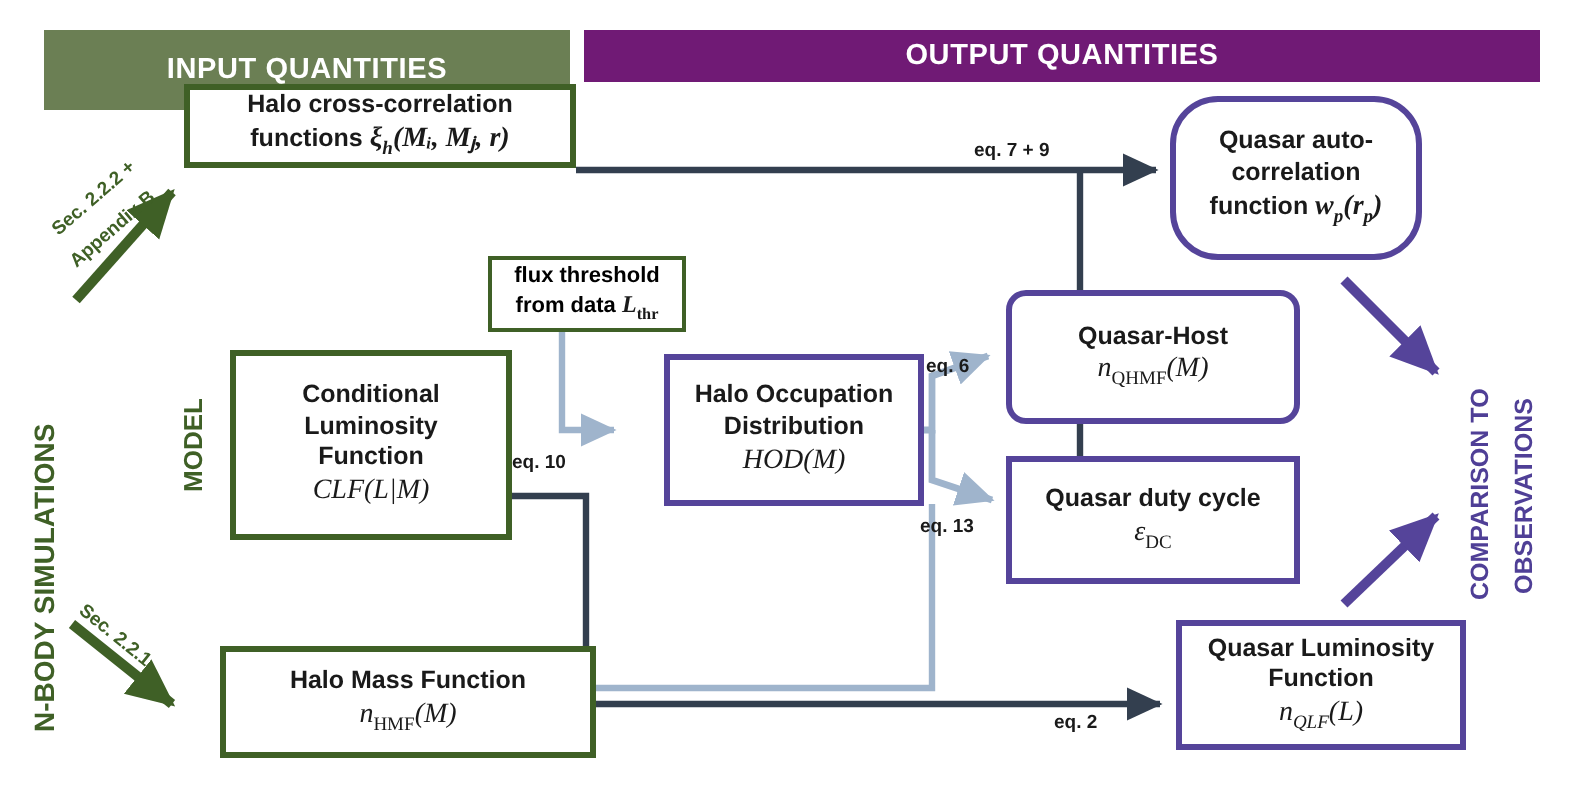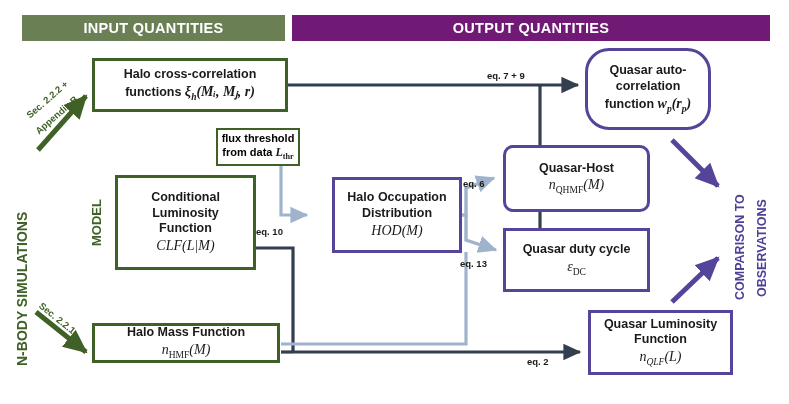--- a/index.html
+++ b/index.html
@@ -126,65 +126,65 @@
     </g>
 
     <g>
       <line x1="672" y1="140" x2="718" y2="186" stroke="#55449a" stroke-width="5" marker-end="url(#ah-purple)"></line>
     </g>
     <g>
       <line x1="672" y1="302" x2="718" y2="258" stroke="#55449a" stroke-width="5" marker-end="url(#ah-purple)"></line>
     </g>
   </svg>
 
-  <div class="banner banner-green" style="left:22px;top:15px;width:263px;height:26px;">INPUT QUANTITIES</div>
+  <div class="banner banner-green" style="left:22px;top:15px;width:263px;height:40px;">INPUT QUANTITIES</div>
 
   <div class="banner banner-purple" style="left:292px;top:15px;width:478px;height:26px;">OUTPUT QUANTITIES</div>
 
   <div class="vlabel" style="left:14px;top:366px;font-size:14px;transform:rotate(-90deg);">N-BODY SIMULATIONS</div>
 
   <div class="vlabel" style="left:89px;top:246px;font-size:13px;transform:rotate(-90deg);">MODEL</div>
 
   <div class="vlabel vlabel-purple" style="left:733px;top:300px;font-size:12.5px;transform:rotate(-90deg);">COMPARISON TO</div>
   <div class="vlabel vlabel-purple" style="left:755px;top:297px;font-size:12.5px;transform:rotate(-90deg);">OBSERVATIONS</div>
 
   <div class="rotlabel" style="left:24px;top:112px;transform:rotate(-41deg);">Sec. 2.2.2 +</div>
   <div class="rotlabel" style="left:33px;top:128px;transform:rotate(-41deg);">Appendix B</div>
   <div class="rotlabel" style="left:44px;top:300px;transform:rotate(39deg);">Sec. 2.2.1</div>
 
   <div class="eqlabel" style="left:487px;top:70px;">eq. 7 + 9</div>
   <div class="eqlabel" style="left:463px;top:178px;">eq. 6</div>
   <div class="eqlabel" style="left:256px;top:226px;">eq. 10</div>
   <div class="eqlabel" style="left:460px;top:258px;">eq. 13</div>
   <div class="eqlabel" style="left:527px;top:356px;">eq. 2</div>
 
-  <div class="node green" style="left:92px;top:58px;width:196px;height:54px;">
+  <div class="node green" style="left:92px;top:42px;width:196px;height:42px;">
     <div class="line1">Halo cross-correlation</div>
     <div class="line2">
       <span>functions </span><span class="mathline"><span class="mi">ξ</span><span class="subi">h</span><span class="mi">(Mᵢ, Mⱼ, r)</span></span>
     </div>
   </div>
 
-  <div class="node green thin" style="left:216px;top:128px;width:84px;height:38px;">
+  <div class="node green thin" style="left:244px;top:128px;width:99px;height:38px;">
     <div class="small">flux threshold</div>
     <div class="small">
       <span>from data </span><span class="mathline" style="font-size:12px;"><span class="mi">L</span><span class="sub">thr</span></span>
     </div>
   </div>
 
   <div class="node green" style="left:115px;top:175px;width:141px;height:95px;">
     <div class="line1">Conditional</div>
     <div class="line1">Luminosity</div>
     <div class="line1">Function</div>
     <div class="mathline">
       <span class="mi">CLF(L|M)</span>
     </div>
   </div>
 
-  <div class="node green" style="left:92px;top:323px;width:188px;height:40px;">
+  <div class="node green" style="left:110px;top:323px;width:188px;height:56px;">
     <div class="line1">Halo Mass Function</div>
     <div class="mathline"><span class="mi">n</span><span class="sub">HMF</span><span class="mi">(M)</span></div>
   </div>
 
   <div class="node purple" style="left:332px;top:177px;width:130px;height:76px;">
     <div class="line1">Halo Occupation</div>
     <div class="line1">Distribution</div>
     <div class="mathline">
       <span class="mi">HOD(M)</span>
     </div>

